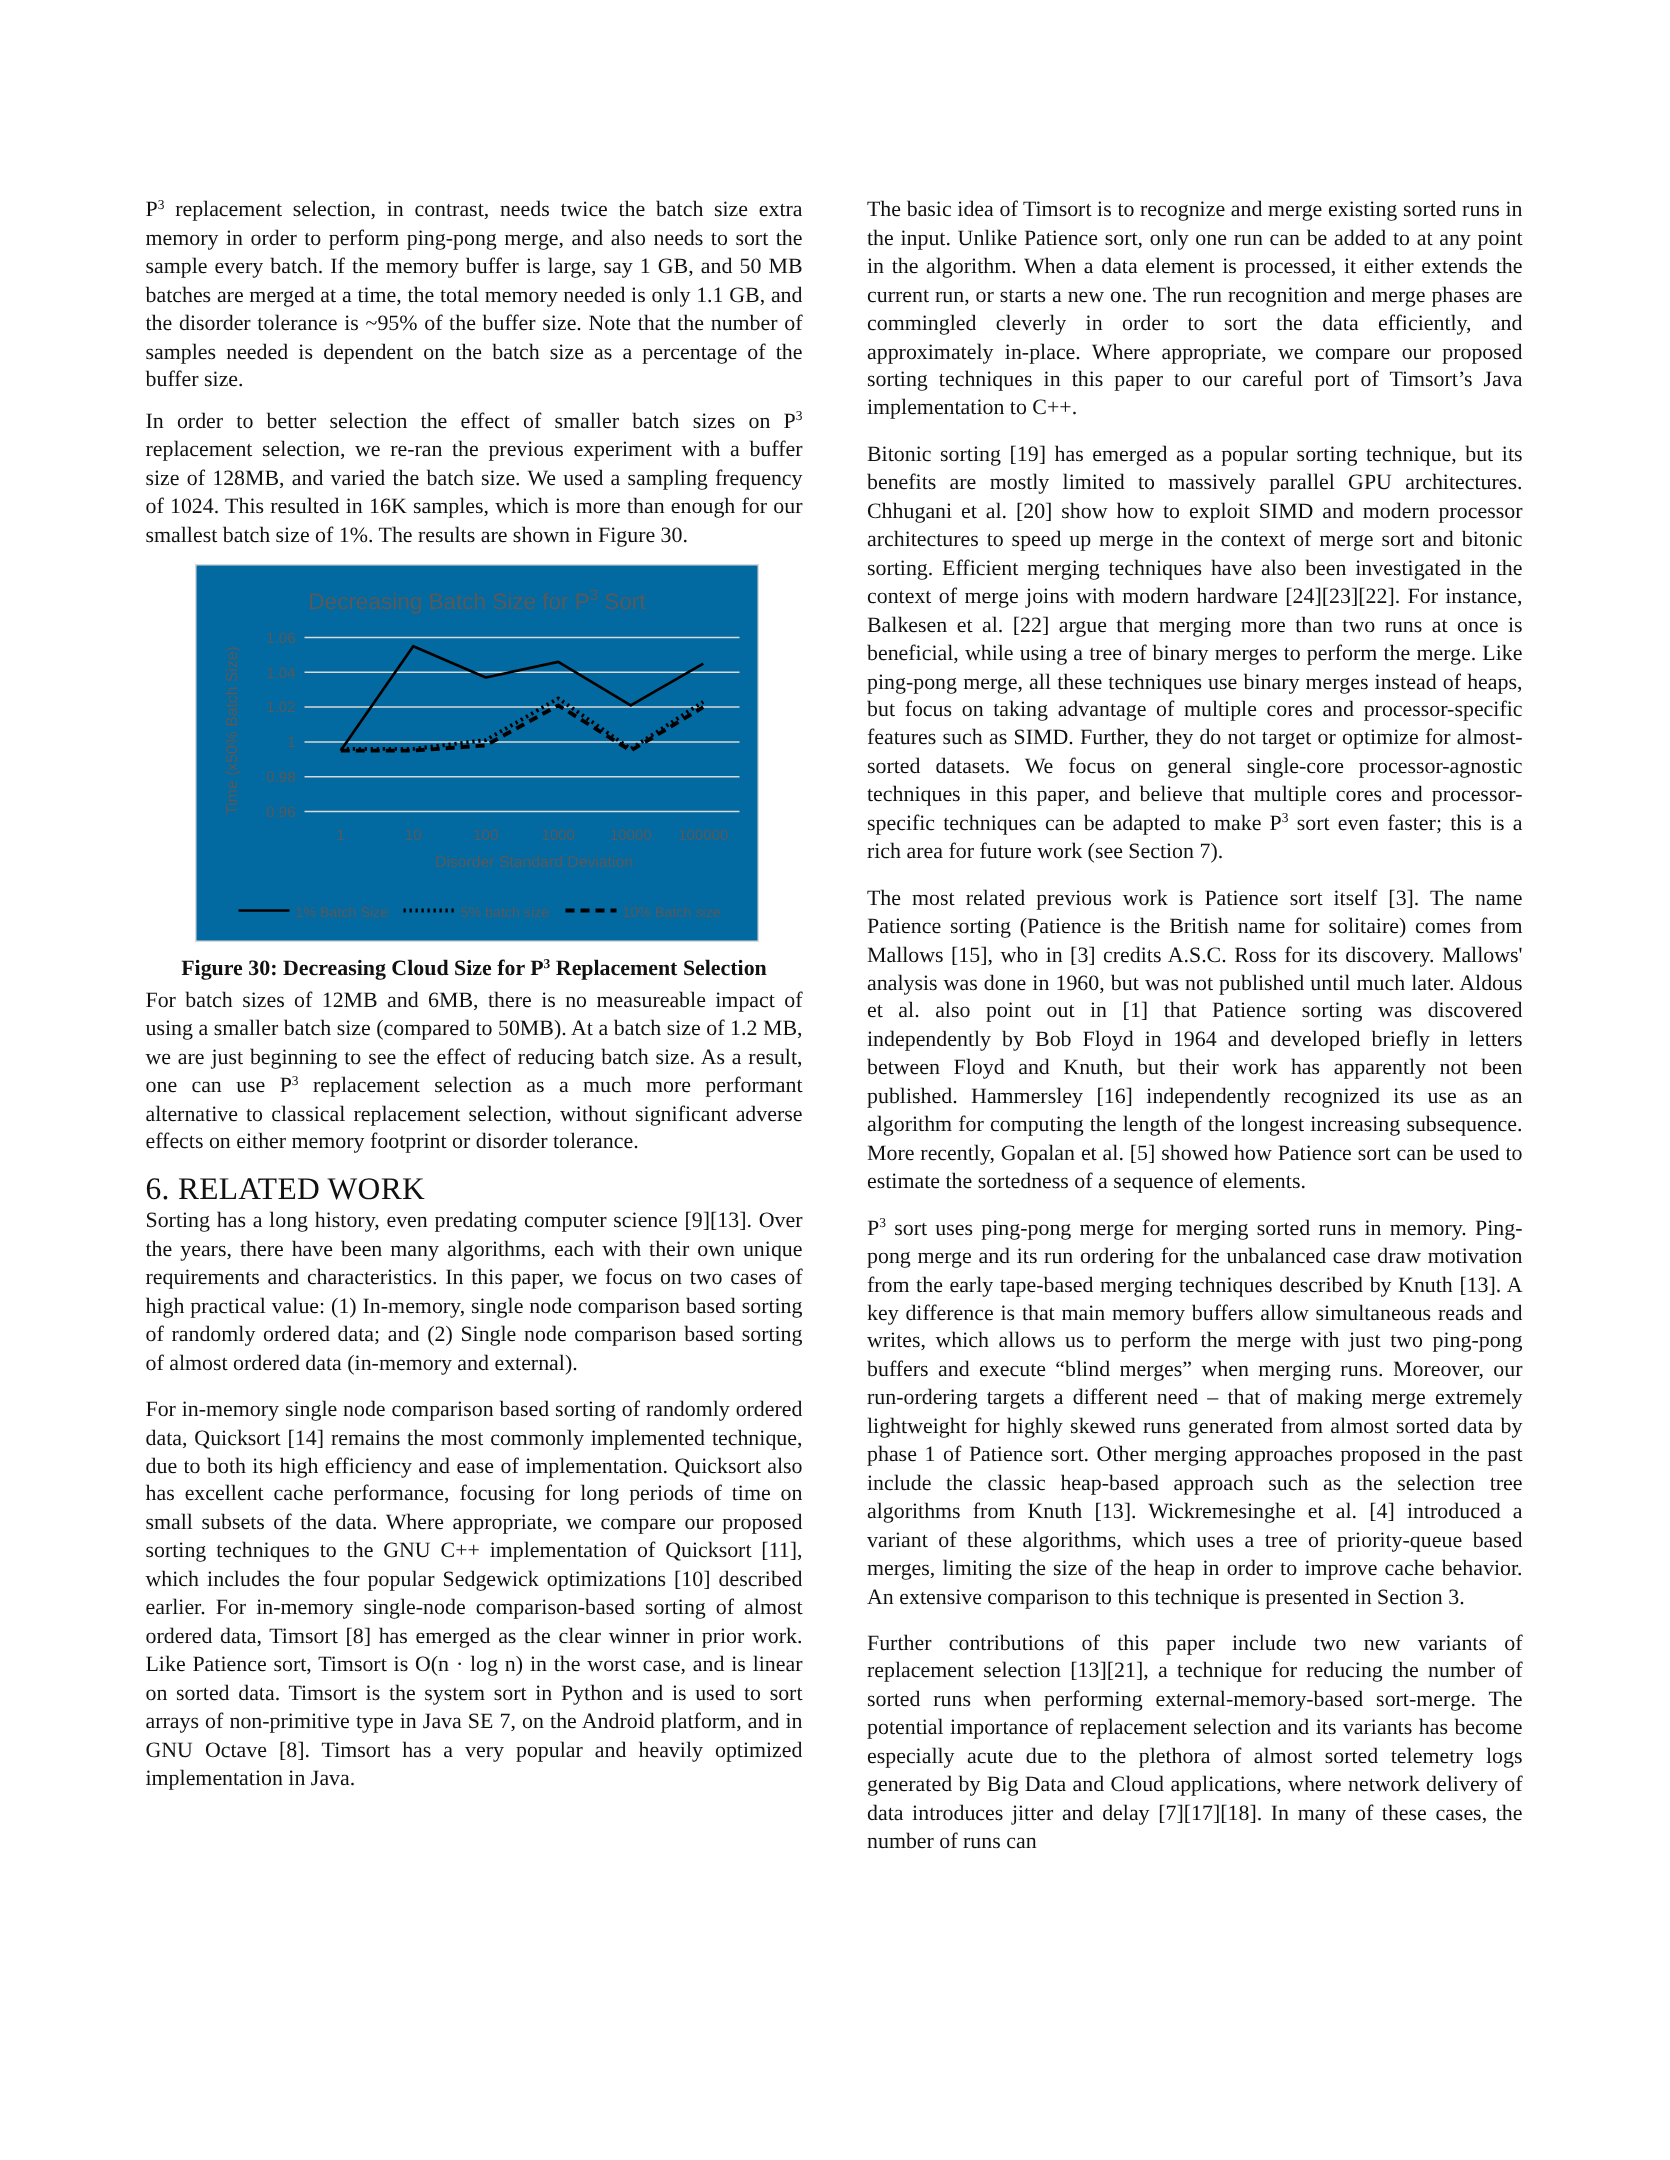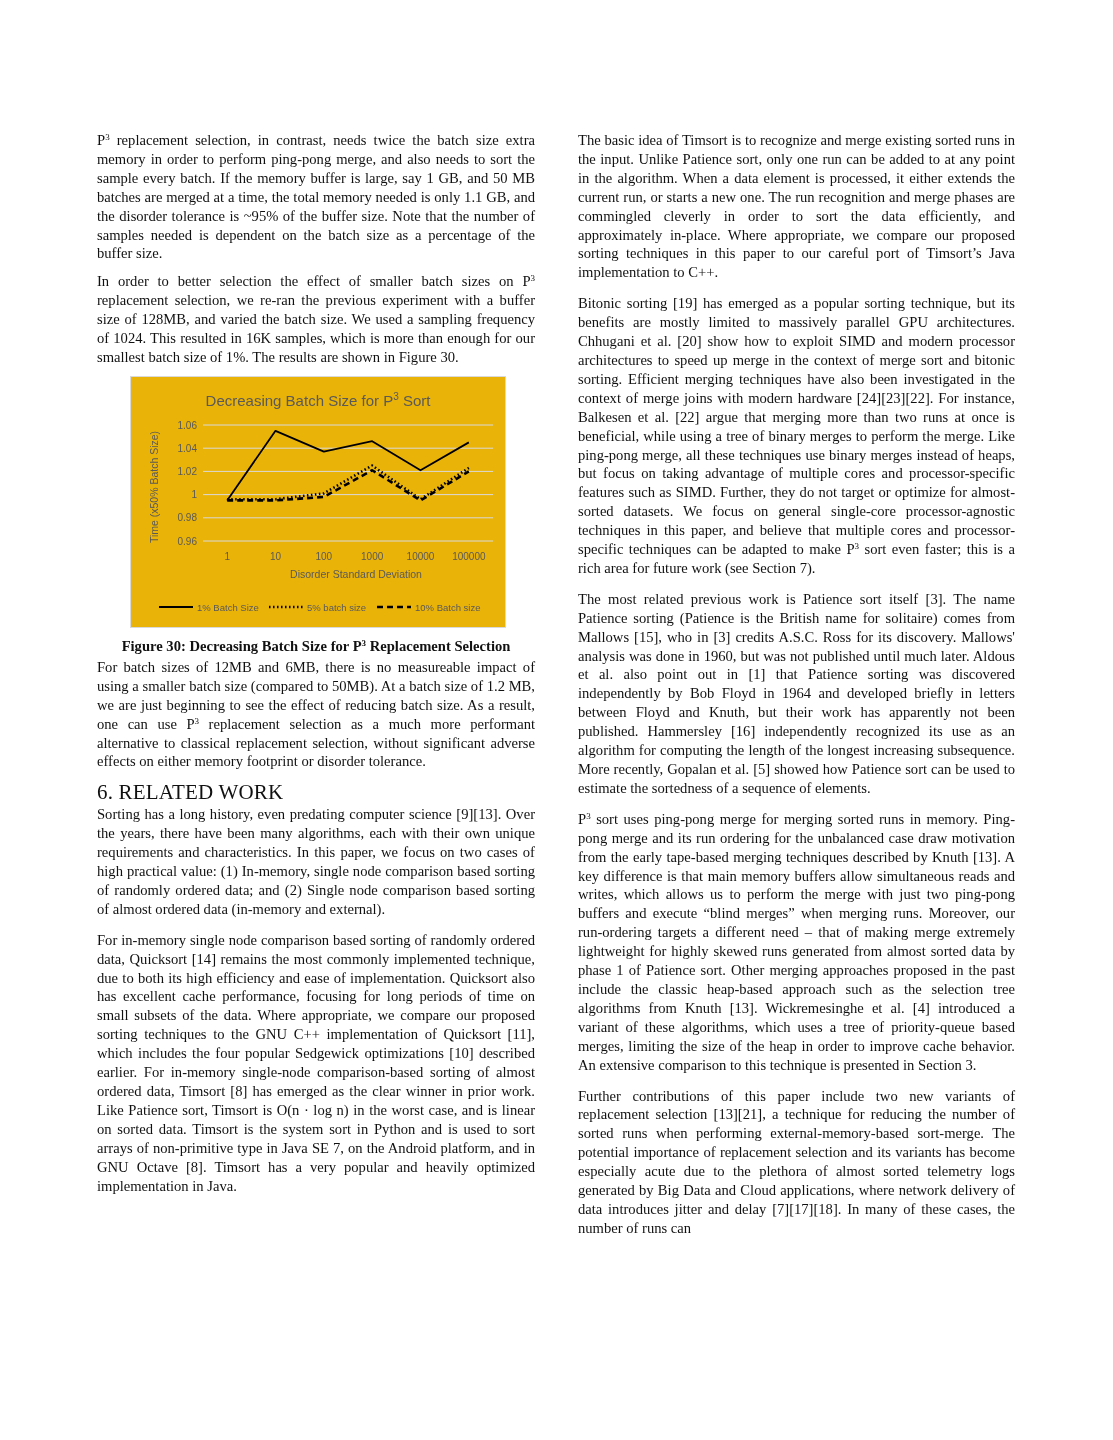--- a/index.html
+++ b/index.html
@@ -3,21 +3,21 @@
 <meta charset="utf-8">
 <style>
   html, body { margin: 0; padding: 0; background: #ffffff; }
   body { width: 1113px; height: 1440px; position: relative; overflow: hidden;
          font-family: "Liberation Serif", "DejaVu Serif", serif; color: #111; }
   .col { position: absolute; top: 130px; width: 438px; }
   .col.left { left: 97px; }
   .col.right { left: 578px; width: 437px; }
   p { margin: 1px 0 9px 0; font-size: 14.6px; line-height: 18.9px; text-align: justify; hyphens: none; font-family: Liberation Serif, serif; }
   sup { font-size: 9px; line-height: 0; vertical-align: 5px; }
-  .figure { width: 374px; height: 250px; margin: 2px 0 0 33px; border: 1px solid #d9d9d9; position: relative; background: #eab308; }
+  .figure { width: 374px; height: 250px; margin: 2px 0 0 33px; border: 1px solid #d9d9d9; position: relative; background: #0369a1; }
   .figure svg { position: absolute; left: 0; top: 0; }
   .caption { text-align: center; font-weight: bold; font-size: 14.6px; line-height: 19px; margin: 9px 0 2px 0; }
   h2 { font-size: 21px; font-weight: normal; margin: 8px 0 0 0; line-height: 24px; letter-spacing: 0.2px; }
   .chart-text { font-family: "Liberation Sans", "DejaVu Sans", sans-serif; fill: #595959; }
 </style>
 </head>
 <body>
 
 <div class="col left">
   <p><span>P</span><sup>3</sup> <span>replacement selection, in contrast, needs twice the batch size extra memory in order to perform ping-pong merge, and also needs to sort the sample every batch. If the memory buffer is large, say 1 GB, and 50 MB batches are merged at a time, the total memory needed is only 1.1 GB, and the disorder tolerance is ~95% of the buffer size. Note that the number of samples needed is dependent on the batch size as a percentage of the buffer size.</span></p>
@@ -61,21 +61,21 @@
           <line x1="28" x2="62" y1="230" y2="230" stroke="#000" stroke-width="1.8"></line>
           <text x="66" y="234" font-size="9.5" class="chart-text">1% Batch Size</text>
           <line x1="138" x2="172" y1="230" y2="230" stroke="#000" stroke-width="2.6" stroke-dasharray="1.5,2.5"></line>
           <text x="176" y="234" font-size="9.5" class="chart-text">5% batch size</text>
           <line x1="246" x2="280" y1="230" y2="230" stroke="#000" stroke-width="2.6" stroke-dasharray="6,4"></line>
           <text x="284" y="234" font-size="9.5" class="chart-text">10% Batch size</text>
         </g>
     </svg>
   </div>
 
-  <div class="caption"><span>Figure 30: Decreasing Batch Size for P</span><sup>3</sup><span> Replacement Selection</span></div>
+  <div class="caption"><span>Figure 30: Decreasing Cloud Size for P</span><sup>3</sup><span> Replacement Selection</span></div>
 
   <p><span>For batch sizes of 12MB and 6MB, there is no measureable impact of using a smaller batch size (compared to 50MB). At a batch size of 1.2 MB, we are just beginning to see the effect of reducing batch size. As a result, one can use P</span><sup>3</sup><span> replacement selection as a much more performant alternative to classical replacement selection, without significant adverse effects on either memory footprint or disorder tolerance.</span></p>
   <h2>6.  RELATED WORK</h2>
   <p style="margin-bottom:12px">Sorting has a long history, even predating computer science [9][13]. Over the years, there have been many algorithms, each with their own unique requirements and characteristics. In this paper, we focus on two cases of high practical value: (1) In-memory, single node comparison based sorting of randomly ordered data; and (2) Single node comparison based sorting of almost ordered data (in-memory and external).</p>
   <p>For in-memory single node comparison based sorting of randomly ordered data, Quicksort [14] remains the most commonly implemented technique, due to both its high efficiency and ease of implementation. Quicksort also has excellent cache performance, focusing for long periods of time on small subsets of the data. Where appropriate, we compare our proposed sorting techniques to the GNU C++ implementation of Quicksort [11], which includes the four popular Sedgewick optimizations [10] described earlier. For in-memory single-node comparison-based sorting of almost ordered data, Timsort [8] has emerged as the clear winner in prior work. Like Patience sort, Timsort is O(n · log n) in the worst case, and is linear on sorted data. Timsort is the system sort in Python and is used to sort arrays of non-primitive type in Java SE 7, on the Android platform, and in GNU Octave [8]. Timsort has a very popular and heavily optimized implementation in Java.</p>
 </div>
 
 <div class="col right">
   <p style="margin-bottom:12px">The basic idea of Timsort is to recognize and merge existing sorted runs in the input. Unlike Patience sort, only one run can be added to at any point in the algorithm. When a data element is processed, it either extends the current run, or starts a new one. The run recognition and merge phases are commingled cleverly in order to sort the data efficiently, and approximately in-place. Where appropriate, we compare our proposed sorting techniques in this paper to our careful port of Timsort’s Java implementation to C++.</p>
   <p style="margin-bottom:12px"><span>Bitonic sorting [19] has emerged as a popular sorting technique, but its benefits are mostly limited to massively parallel GPU architectures. Chhugani et al. [20] show how to exploit SIMD and modern processor architectures to speed up merge in the context of merge sort and bitonic sorting. Efficient merging techniques have also been investigated in the context of merge joins with modern hardware [24][23][22]. For instance, Balkesen et al. [22] argue that merging more than two runs at once is beneficial, while using a tree of binary merges to perform the merge. Like ping-pong merge, all these techniques use binary merges instead of heaps, but focus on taking advantage of multiple cores and processor-specific features such as SIMD. Further, they do not target or optimize for almost-sorted datasets. We focus on general single-core processor-agnostic techniques in this paper, and believe that multiple cores and processor-specific techniques can be adapted to make P</span><sup>3</sup><span> sort even faster; this is a rich area for future work (see Section 7).</span></p>

